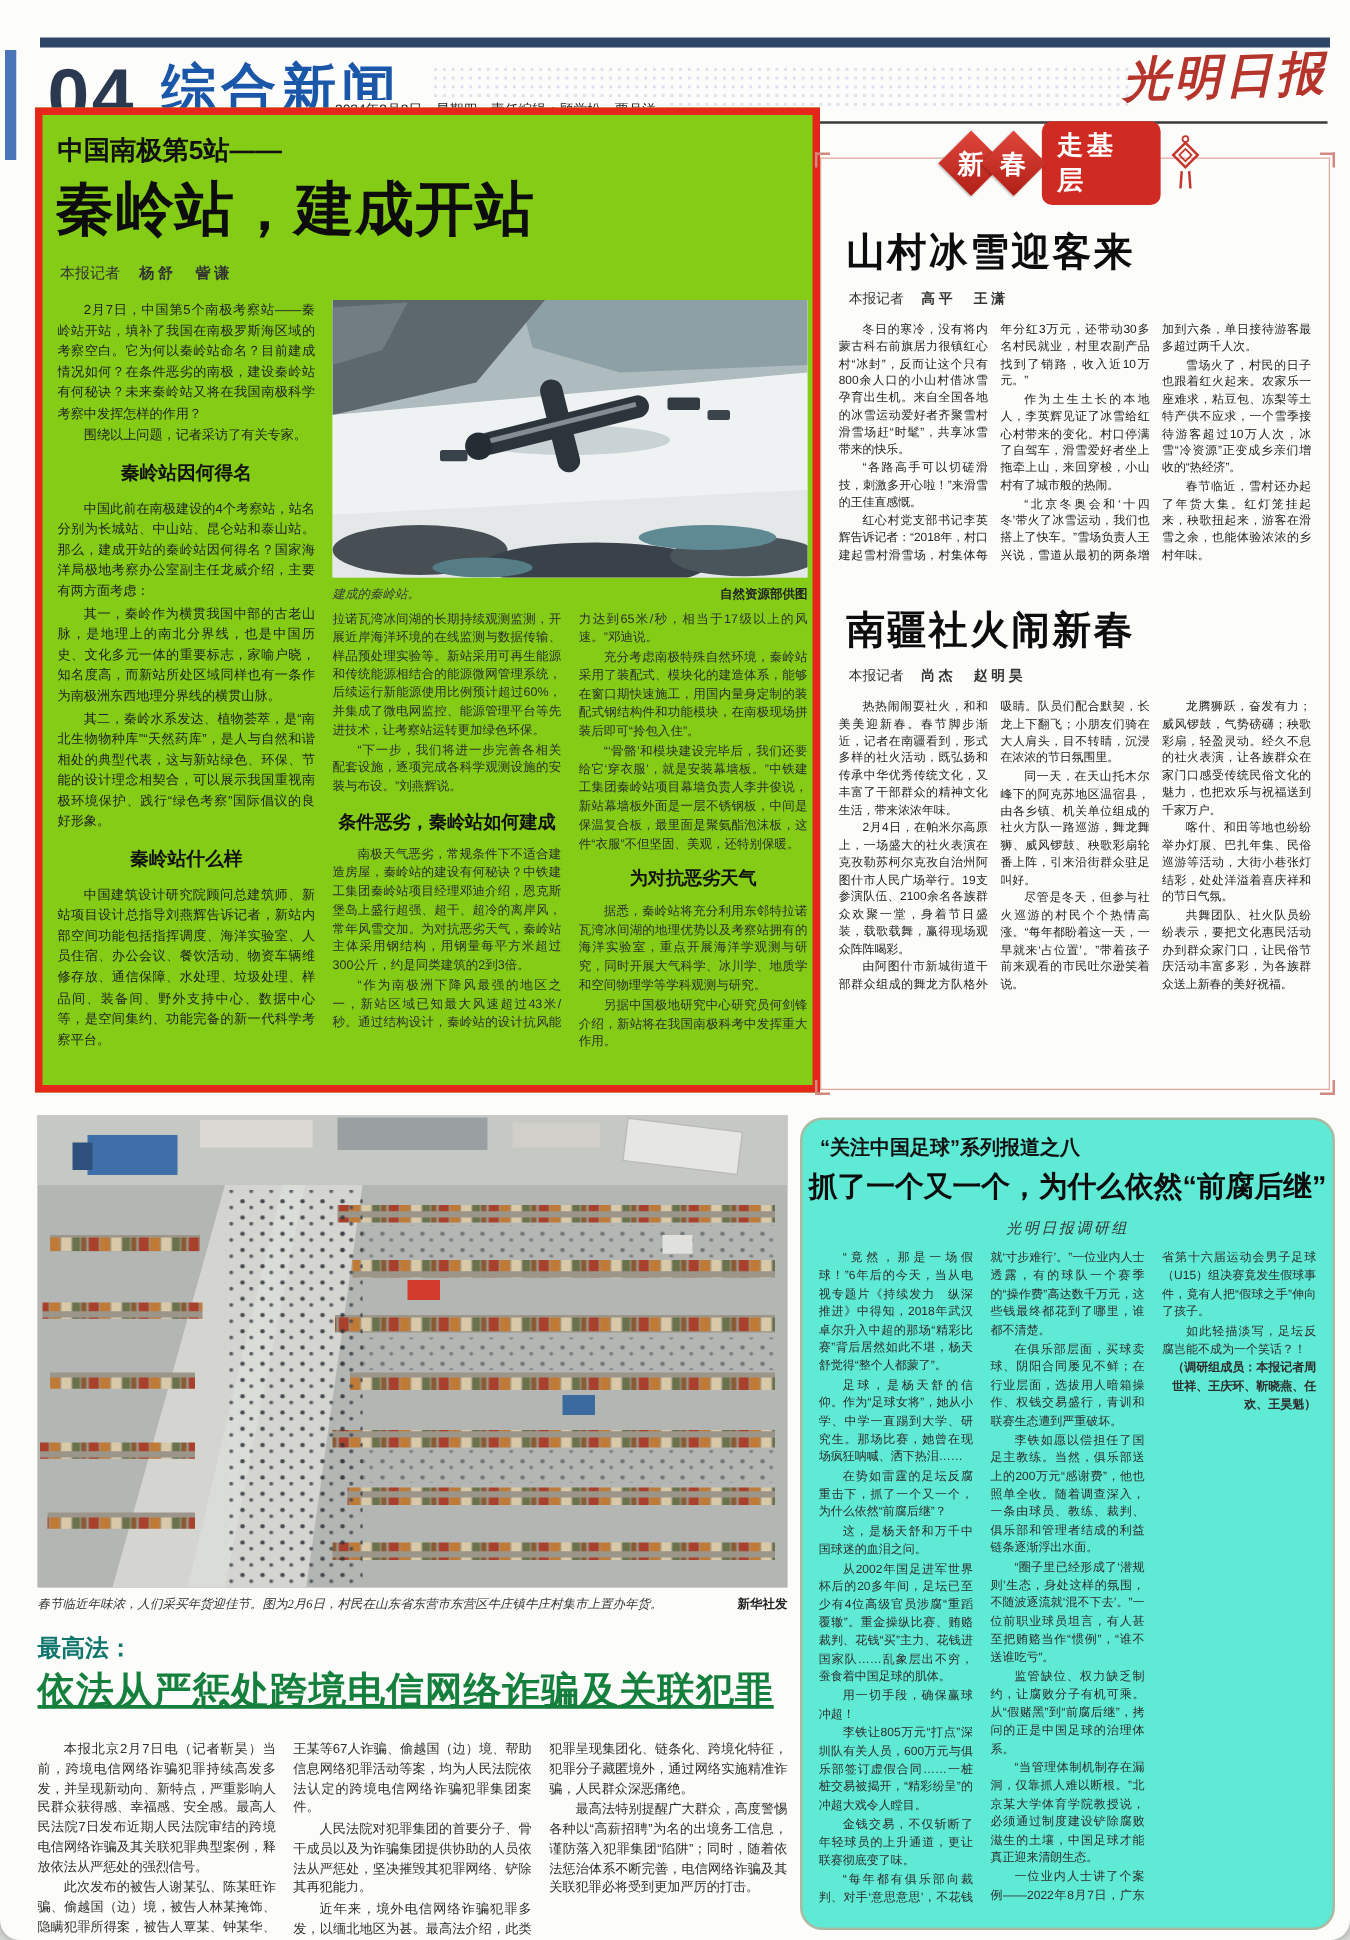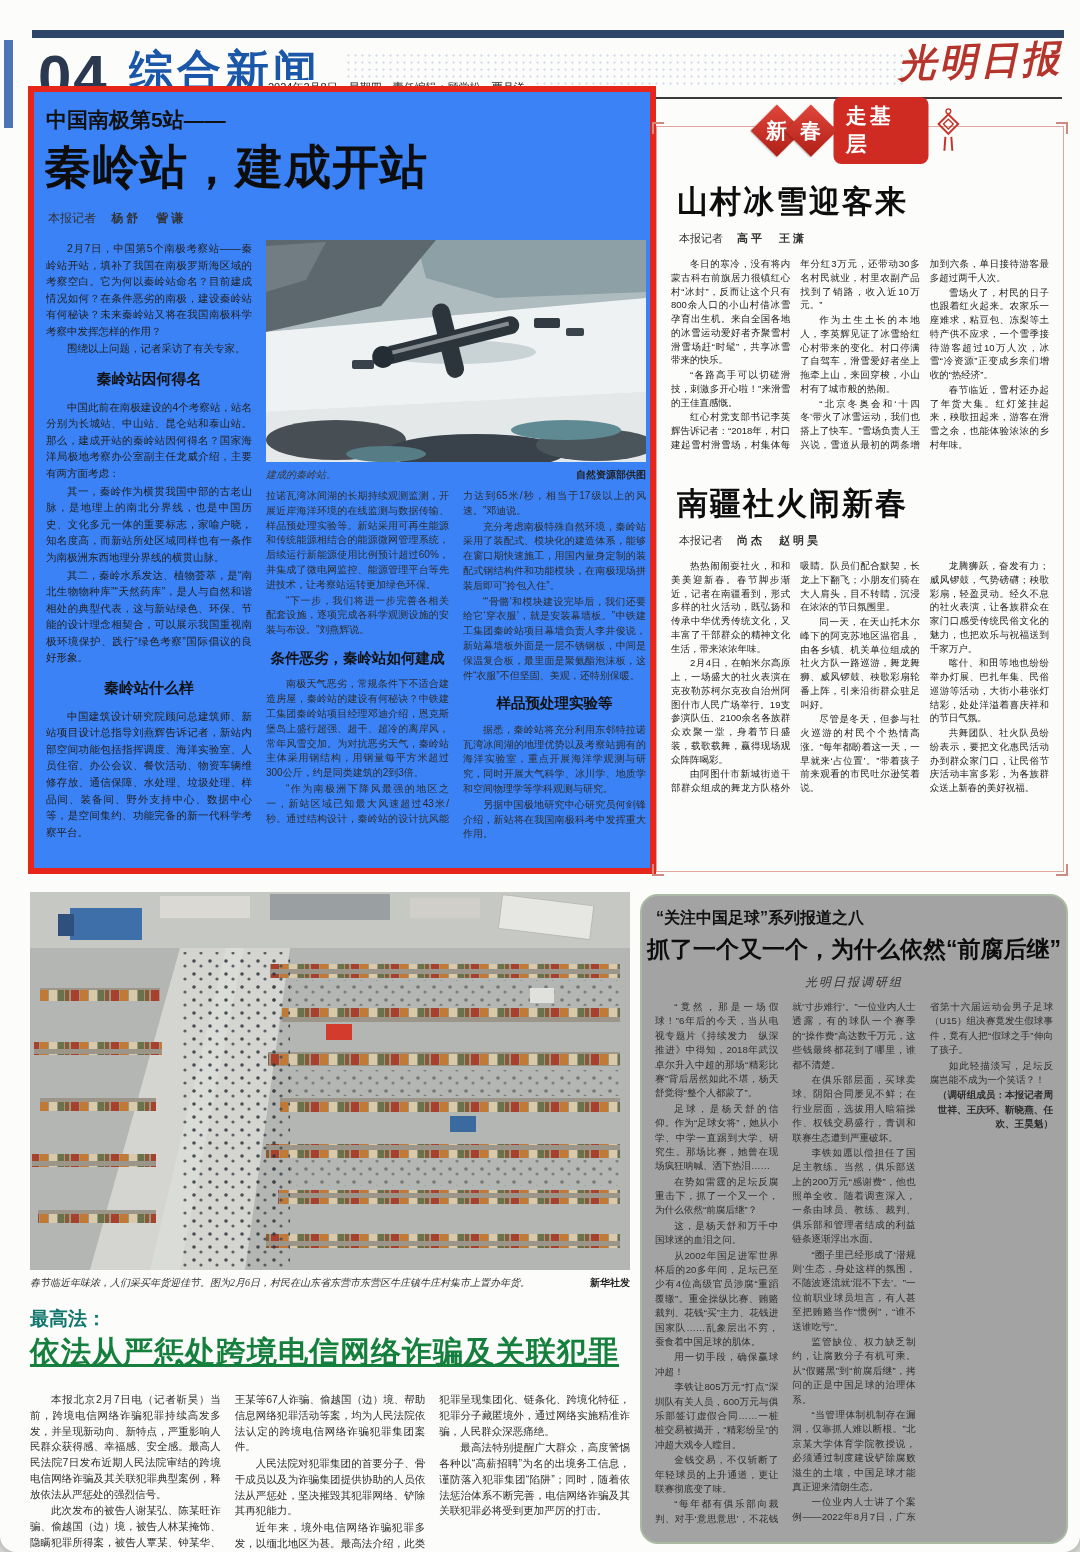--- a/index.html
+++ b/index.html
@@ -17,21 +17,21 @@
   .masthead{position:absolute;right:18px;top:36px;font-size:38px;font-weight:bold;color:#b5342c;
             font-family:"Liberation Serif","DejaVu Serif",serif;font-style:italic;letter-spacing:3px;transform:rotate(-2deg);}
   .rightrule{position:absolute;left:654px;top:97px;width:408px;height:2px;background:#3a3a3a;}
   
   .para{margin:0 0 1px;text-indent:2em;text-align:justify;}
   .para.cont{text-indent:0;}
   .para.end{text-align:right;font-weight:bold;text-indent:0;}
   .subhead{text-align:center;font-weight:bold;margin:10px 0 8px;font-size:1.4em;color:#111;}
   .cols{column-gap:14px;column-fill:auto;overflow:hidden;text-align:justify;color:#2d2d2d;}
   
-  .redbox{position:absolute;left:28px;top:86px;width:616px;height:776px;border:6px solid #e6261b;background:#3b82f6;}
+  .redbox{position:absolute;left:28px;top:86px;width:616px;height:776px;border:6px solid #e6261b;background:#84cc16;}
   .m-kicker{position:absolute;left:12px;top:14px;font-size:21px;font-weight:bold;color:#111;}
   .m-headline{position:absolute;left:10px;top:44px;font-size:47px;font-weight:900;color:#0d0d0d;letter-spacing:1px;}
   .m-byline{position:absolute;left:14px;top:118px;font-size:12px;color:#333;}
   .m-byline b{font-weight:bold;letter-spacing:3px;}
   #main-col1{position:absolute;left:12px;top:148px;width:206px;height:616px;font-size:10.5px;line-height:1.58;overflow:hidden;}
   #main-col1 .subhead{font-size:15px;}
   .m-right{position:absolute;left:232px;top:148px;width:380px;}
   .m-photo{width:380px;height:222px;display:block;background:#dfe3e4;}
   .m-caption{display:flex;justify-content:space-between;align-items:center;height:20px;font-size:10px;margin-top:3px;}
   .m-caption .cap{font-family:"Liberation Serif","DejaVu Serif",serif;font-style:italic;color:#3a3a3a;}
@@ -60,21 +60,21 @@
   
   .market{position:absolute;left:30px;top:892px;width:600px;height:378px;background:#b3b6b3;}
   .mk-caption{position:absolute;left:30px;top:1276px;width:600px;display:flex;justify-content:space-between;font-size:10px;}
   .mk-caption .cap{font-family:"Liberation Serif","DejaVu Serif",serif;font-style:italic;color:#333;}
   .mk-caption .credit{font-weight:bold;}
   
   .ct-kicker{position:absolute;left:30px;top:1306px;font-size:19px;font-weight:bold;color:#0f766e;}
   .ct-headline{position:absolute;left:30px;top:1332px;font-size:30px;font-weight:900;color:#15803d;letter-spacing:1px;text-decoration:underline;}
   #court-cols{position:absolute;left:30px;top:1392px;width:600px;height:160px;column-count:3;font-size:10.5px;line-height:1.5;}
   
-  .fbbox{position:absolute;left:640px;top:894px;width:424px;height:646px;background:#a3a3a3;
+  .fbbox{position:absolute;left:640px;top:894px;width:424px;height:646px;background:#5eead4;
          border:2px solid #a9b9a2;border-radius:18px;overflow:hidden;}
   .fb-kicker{position:absolute;left:14px;top:12px;font-size:16px;font-weight:bold;color:#111;}
   .fb-headline{position:absolute;left:0;right:0;top:38px;text-align:center;font-size:23px;font-weight:900;color:#0d0d0d;}
   .fb-byline{position:absolute;left:0;right:0;top:78px;text-align:center;font-size:12px;color:#333;
              font-family:"Liberation Serif","DejaVu Serif",serif;font-style:italic;letter-spacing:2px;}
   #fb-cols{position:absolute;left:13px;top:104px;width:398px;height:528px;column-count:3;font-size:9.6px;line-height:1.5;}
 </style>
 </head>
 <body>
 
@@ -136,21 +136,21 @@
         <span class="credit">自然资源部供图</span>
       </div>
       <div id="main-col23" class="cols">
           <p class="para cont">拉诺瓦湾冰间湖的长期持续观测监测，开展近岸海洋环境的在线监测与数据传输、样品预处理实验等。新站采用可再生能源和传统能源相结合的能源微网管理系统，后续运行新能源使用比例预计超过60%，并集成了微电网监控、能源管理平台等先进技术，让考察站运转更加绿色环保。</p>
           <p class="para">“下一步，我们将进一步完善各相关配套设施，逐项完成各科学观测设施的安装与布设。”刘燕辉说。</p>
           <h3 class="subhead">条件恶劣，秦岭站如何建成</h3>
           <p class="para">南极天气恶劣，常规条件下不适合建造房屋，秦岭站的建设有何秘诀？中铁建工集团秦岭站项目经理邓迪介绍，恩克斯堡岛上盛行超强、超干、超冷的离岸风，常年风雪交加。为对抗恶劣天气，秦岭站主体采用钢结构，用钢量每平方米超过300公斤，约是同类建筑的2到3倍。</p>
           <p class="para">“作为南极洲下降风最强的地区之一，新站区域已知最大风速超过43米/秒。通过结构设计，秦岭站的设计抗风能力达到65米/秒，相当于17级以上的风速。”邓迪说。</p>
           <p class="para">充分考虑南极特殊自然环境，秦岭站采用了装配式、模块化的建造体系，能够在窗口期快速施工，用国内量身定制的装配式钢结构件和功能模块，在南极现场拼装后即可“拎包入住”。</p>
           <p class="para">“‘骨骼’和模块建设完毕后，我们还要给它‘穿衣服’，就是安装幕墙板。”中铁建工集团秦岭站项目幕墙负责人李井俊说，新站幕墙板外面是一层不锈钢板，中间是保温复合板，最里面是聚氨酯泡沫板，这件“衣服”不但坚固、美观，还特别保暖。</p>
-          <h3 class="subhead">样品预处理实验等</h3>
+          <h3 class="subhead">为对抗恶劣天气</h3>
           <p class="para">据悉，秦岭站将充分利用东邻特拉诺瓦湾冰间湖的地理优势以及考察站拥有的海洋实验室，重点开展海洋学观测与研究，同时开展大气科学、冰川学、地质学和空间物理学等学科观测与研究。</p>
           <p class="para">另据中国极地研究中心研究员何剑锋介绍，新站将在我国南极科考中发挥重大作用。</p>
         </div>
     </div>
   </div>
 
   <div class="frame">
     <div class="corner tl"></div>
     <div class="corner tr"></div>
     <div class="corner bl"></div>

